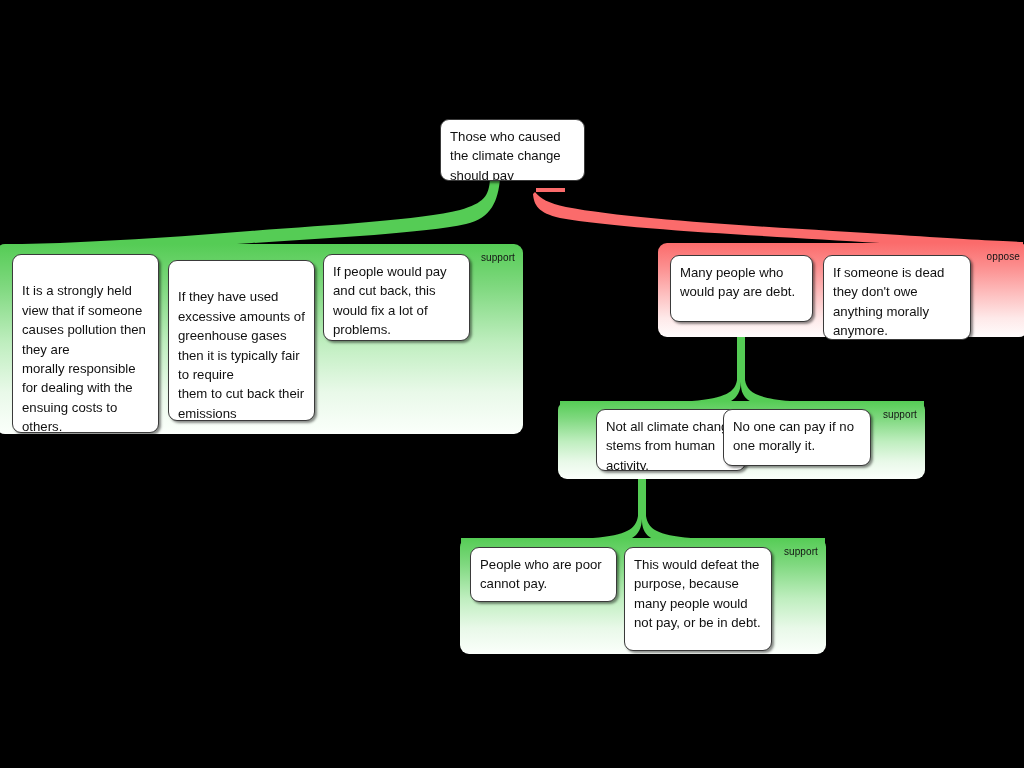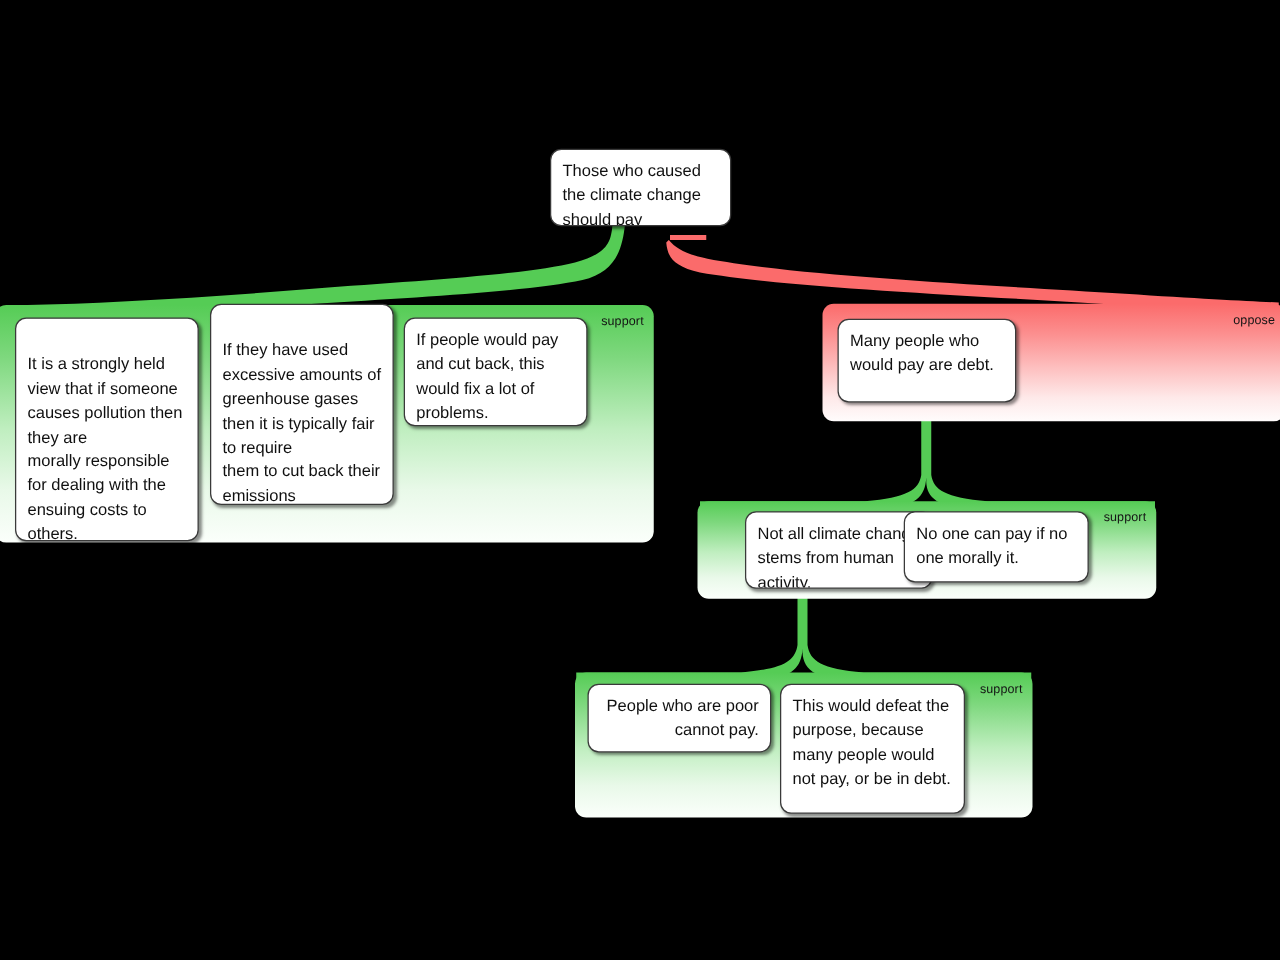--- a/index.html
+++ b/index.html
@@ -141,48 +141,51 @@
     <span>Those who caused the climate change should pay</span>
   </div>
 
   <div class="group support" style="left:-4px; top:244px; width:527px; height:190px;">
     <span class="group-label">support</span>
   </div>
   <div class="card" style="left:12px; top:254px; width:147px; height:179px; white-space:pre-line;">
     <span>It is a strongly held view that if someone causes pollution then they are
 morally responsible for dealing with the ensuing costs to others.</span>
   </div>
-  <div class="card" style="left:168px; top:243px; width:147px; height:161px; white-space:pre-line;">
+  <div class="card" style="left:168px; top:260px; width:147px; height:161px; white-space:pre-line;">
     <span>If they have used excessive amounts of greenhouse gases then it is typically fair to require
 them to cut back their emissions</span>
   </div>
   <div class="card" style="left:323px; top:254px; width:147px; height:87px;">
     <span>If people would pay and cut back, this would fix a lot of problems.</span>
   </div>
 
   <div class="group oppose" style="left:658px; top:243px; width:370px; height:94px;">
     <span class="group-label">oppose</span>
   </div>
   <div class="card" style="left:670px; top:255px; width:143px; height:67px;">
     <span>Many people who would pay are debt.</span>
+  </div>
+  <div class="card" style="left:823px; top:255px; width:148px; height:85px;">
+    <span>If someone is dead they don't owe anything morally anymore.</span>
   </div>
 
   <div class="group support" style="left:558px; top:401px; width:367px; height:78px;">
     <span class="group-label">support</span>
   </div>
   <div class="card" style="left:568px; top:409px; width:150px; height:62px;margin-left:28px;">
     <span>Not all climate change stems from human activity.</span>
   </div>
   <div class="card" style="left:723px; top:409px; width:148px; height:57px;">
     <span>No one can pay if no one morally it.</span>
   </div>
 
   <div class="group support" style="left:460px; top:538px; width:366px; height:116px;">
     <span class="group-label">support</span>
   </div>
-  <div class="card" style="left:470px; top:547px; width:147px; height:55px;text-align:right;">
+  <div class="card" style="left:470px; top:547px; width:147px; height:55px;">
     <span>People who are poor cannot pay.</span>
   </div>
   <div class="card" style="left:624px; top:547px; width:148px; height:104px;">
     <span>This would defeat the purpose, because many people would not pay, or be in debt.</span>
   </div>
 
 </div>
 
 </body></html>

